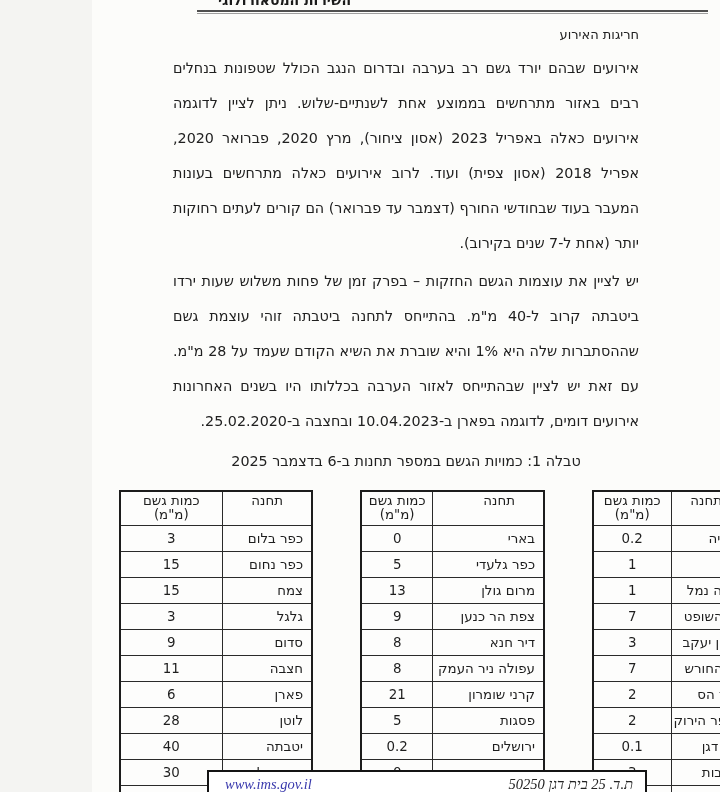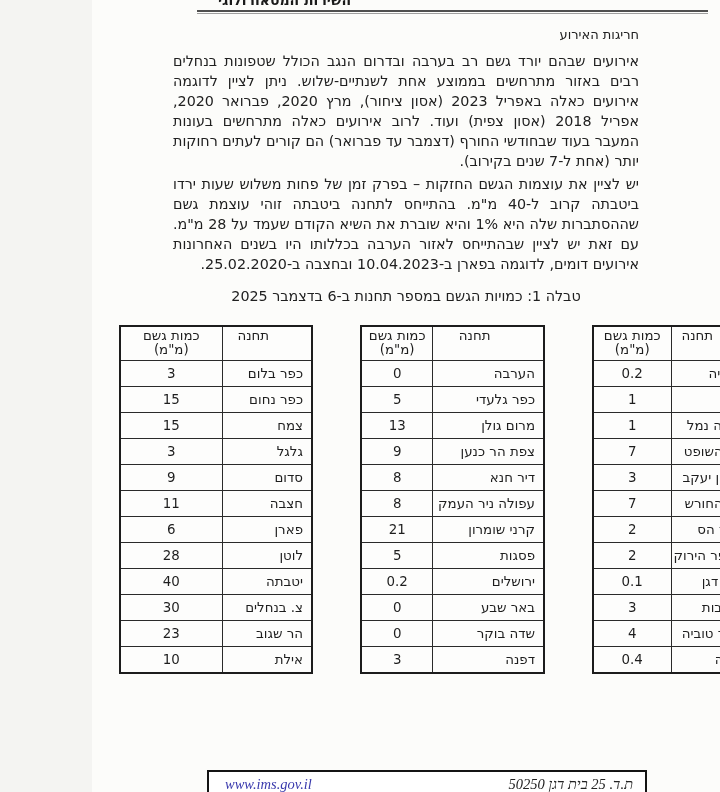--- a/index.html
+++ b/index.html
@@ -22,21 +22,21 @@
     border-top:2px solid #4f4f4f;border-bottom:1px solid #9f9f9f;
   }
   
   #content{
     padding:27px 81px 0 81px;direction:rtl;
   }
   #content .heading{
     font-size:13px;line-height:16px;margin:0 0 8px 0;text-align:right;
   }
   #content p{
-    margin:0 0 3px 0;font-size:14.3px;line-height:20px;
+    margin:0 0 3px 0;font-size:14.3px;line-height:35px;
     text-align:justify;text-justify:inter-word;
   }
   .caption{
     margin:14px 0 0 0;font-size:14.3px;text-align:center;
   }
   
   #tables{
     margin:21px -32px 0 27px;
     display:flex;justify-content:space-between;align-items:flex-start;
   }
@@ -44,21 +44,21 @@
     border-collapse:collapse;table-layout:fixed;
     border:2px solid #1c1c1c;background:#fdfdfc;
   }
   table.rain th,table.rain td{
     border:1px solid #2a2a2a;font-weight:normal;
     font-size:13.4px;color:#1e1e1e;overflow:hidden;white-space:nowrap;
   }
   table.rain th{
     height:30px;vertical-align:top;padding-top:2px;line-height:14px;
   }
-  th.station-h{padding-right:28px;}
+  th.station-h{text-align:right;padding-right:28px;}
   th.amount-h{text-align:center;}
   td{height:23px;}
   td.station{text-align:right;padding-right:8px;}
   td.amount{text-align:center;}
   
   #footer{
     position:absolute;top:770px;left:115px;width:440px;height:38px;
     border:2px solid #141414;background:#ffffff;box-sizing:border-box;
     display:flex;justify-content:space-between;direction:rtl;
     padding:4px 12px 0 16px;
@@ -173,21 +173,21 @@
           <th class="station-h">תחנה</th>
           <th class="amount-h">
             <span>כמות גשם</span><br>
             <span>(מ"מ)</span>
           </th>
         </tr>
       </thead>
       <tbody>
 
           <tr>
-            <td class="station">הערבה</td>
+            <td class="station">בארי</td>
             <td class="amount">0</td>
           </tr>
 
           <tr>
             <td class="station">כפר גלעדי</td>
             <td class="amount">5</td>
           </tr>
 
           <tr>
             <td class="station">מרום גולן</td>

